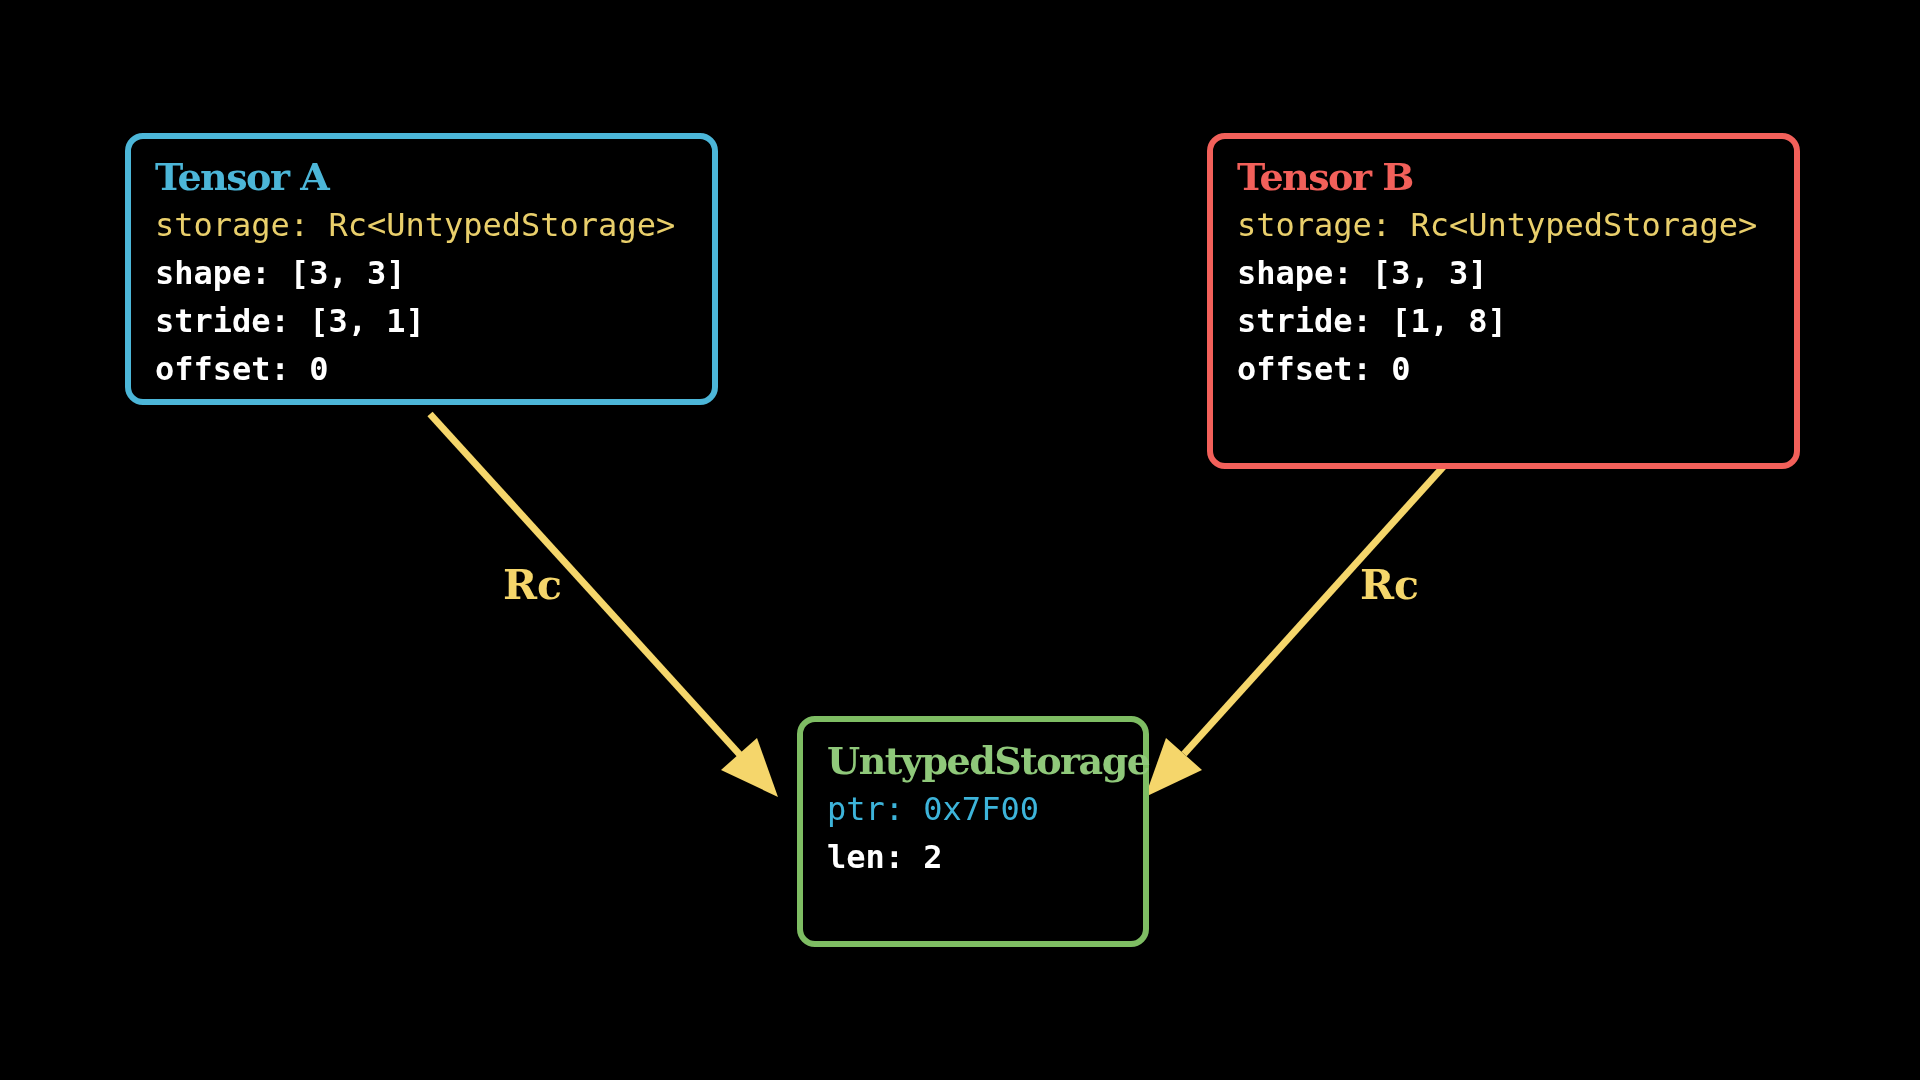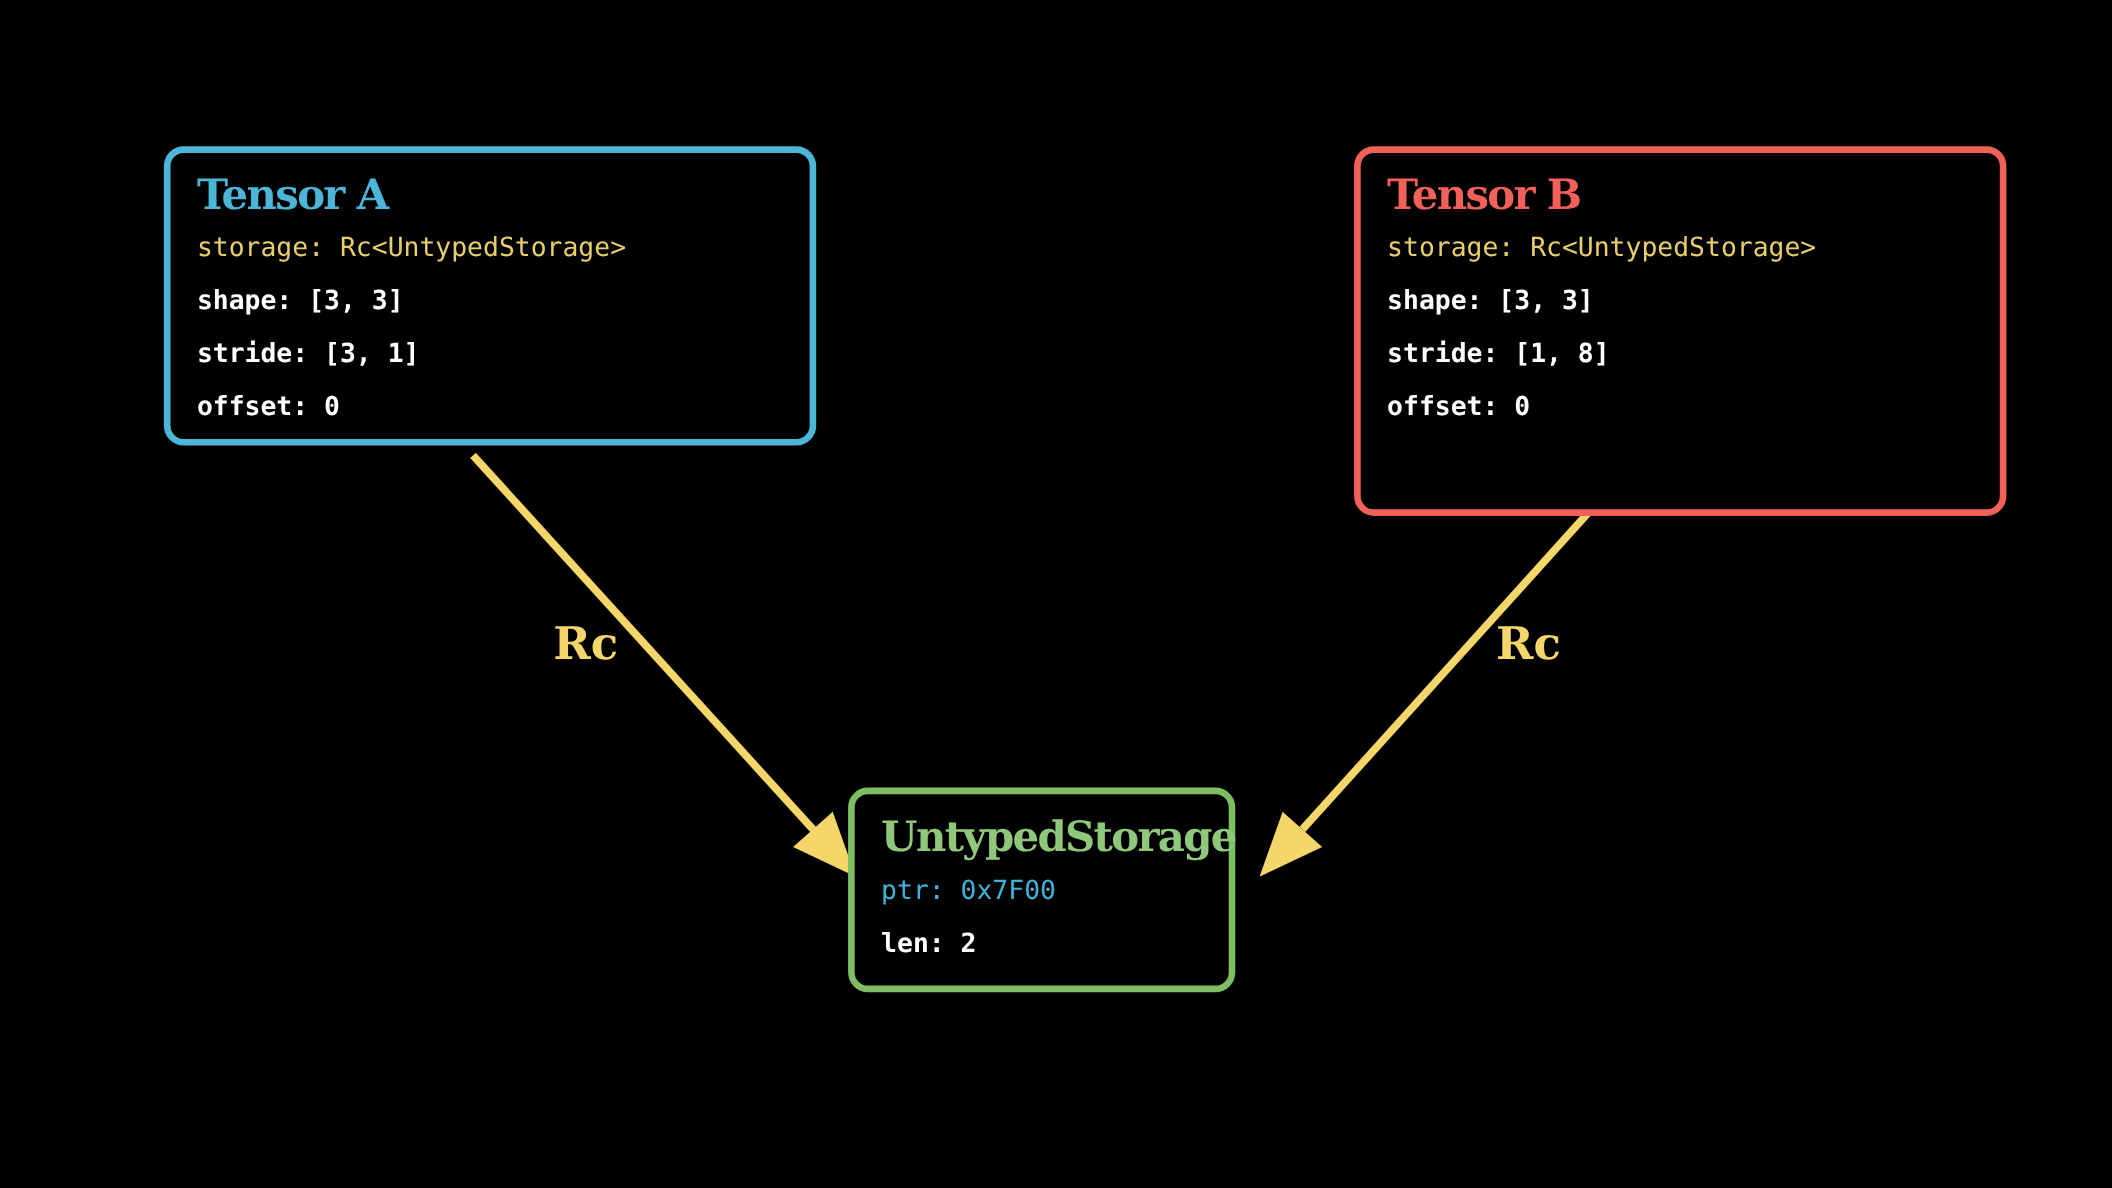--- a/index.html
+++ b/index.html
@@ -22,39 +22,38 @@
     font-family:"DejaVu Sans","Liberation Sans",sans-serif;
   }
   .edges{position:absolute;left:0;top:0;width:1920px;height:1080px;pointer-events:none;}
   .node{
     position:absolute;
     box-sizing:border-box;
     background:var(--bg);
     border:6px solid;
     border-radius:18px;
     padding:14px 24px;
-    margin-left:24px;
   }
   .node-a{left:125px;top:133px;width:593px;height:272px;border-color:var(--blue);}
   .node-b{left:1207px;top:133px;width:593px;height:336px;border-color:var(--red);}
-  .node-s{left:747px;top:716px;width:352px;height:186px;border-color:var(--green-border);padding-top:15px;}
+  .node-s{left:797px;top:716px;width:352px;height:231px;border-color:var(--green-border);padding-top:15px;}
   .node-title{
     font-family:"DejaVu Serif","Liberation Serif",serif;
     font-weight:bold;
     font-size:38px;
     line-height:48px;
     letter-spacing:-1.5px;
     white-space:nowrap;
   }
   .node-a .node-title{color:var(--blue);}
   .node-b .node-title{color:var(--red);}
   .node-s .node-title{color:var(--green-title);}
   .mono{
     font-family:"DejaVu Sans Mono","Liberation Mono",monospace;
-    font-size:24px;
+    font-size:32px;
     line-height:48px;
     white-space:nowrap;
   }
   .yellow-line{color:var(--yellow);}
   .white-line{color:var(--white);font-weight:bold;}
   .cyan-line{color:var(--cyan);}
   .edge-label{
     position:absolute;
     font-family:"DejaVu Serif","Liberation Serif",serif;
     font-weight:bold;

